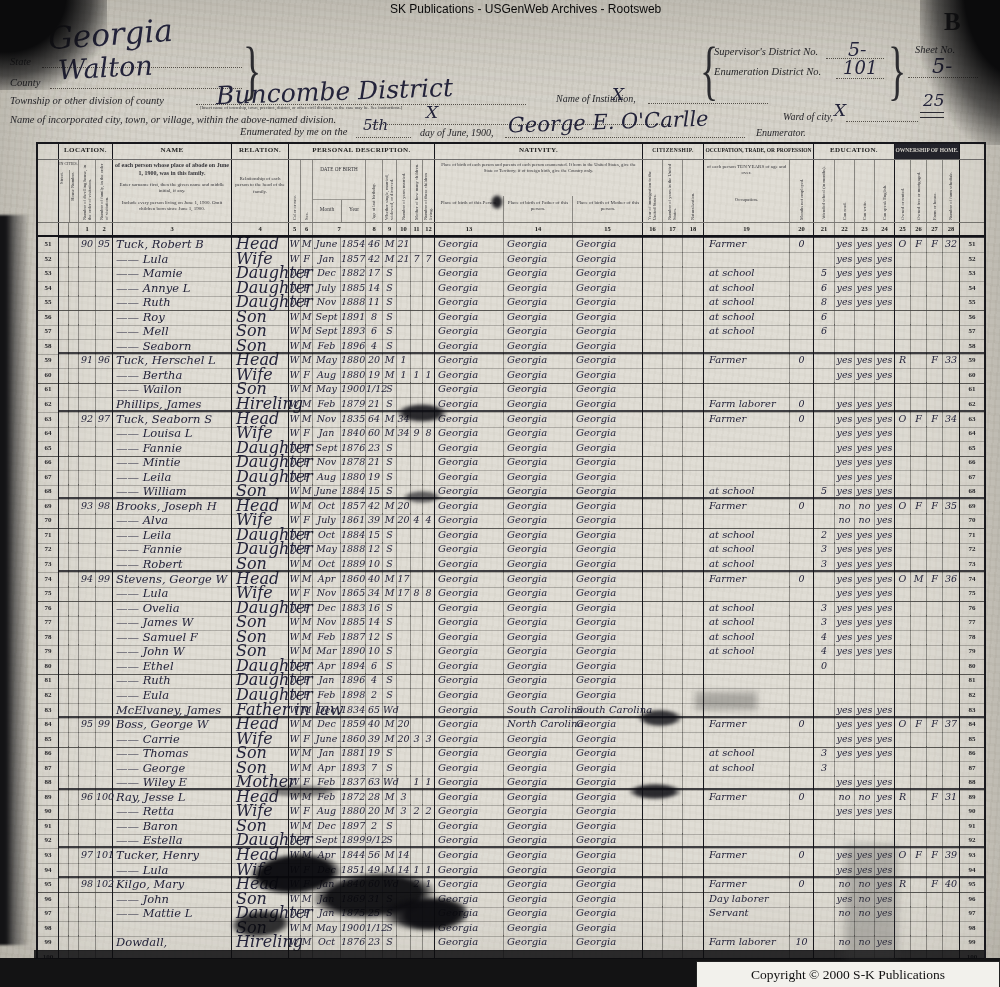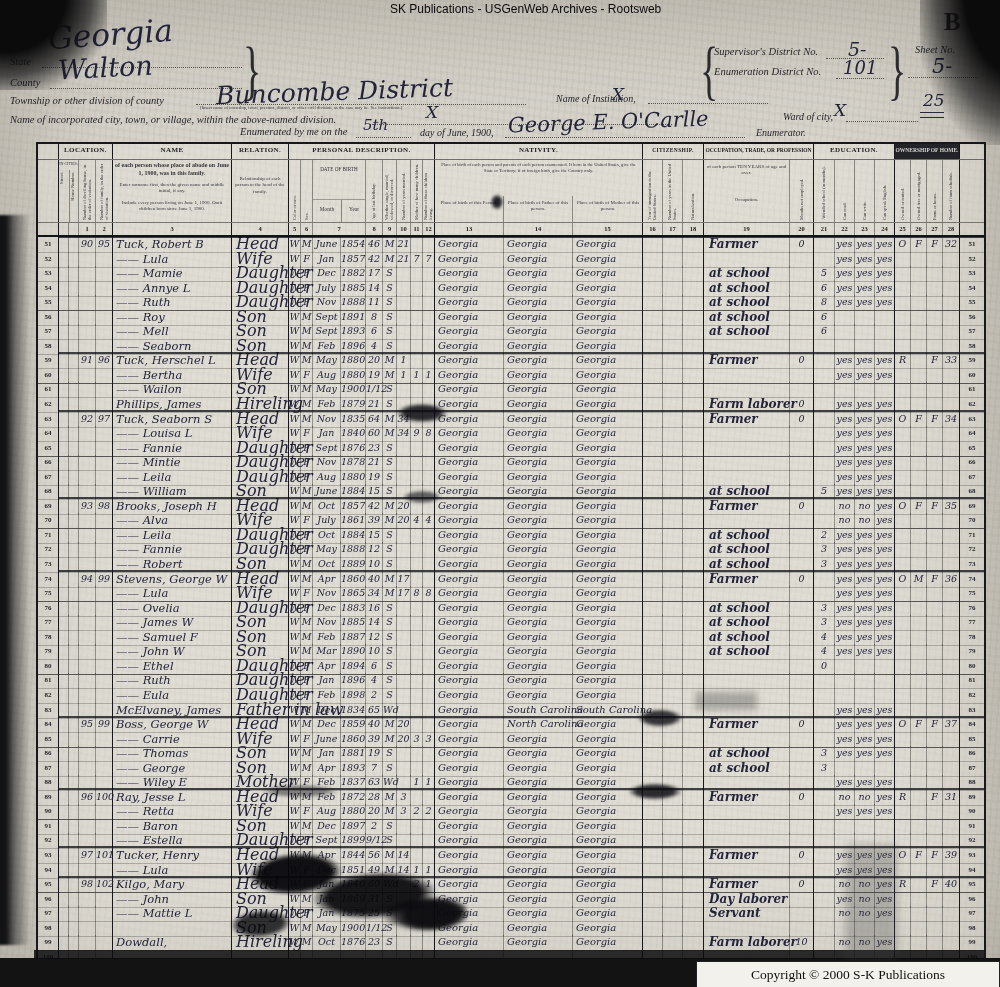--- a/index.html
+++ b/index.html
@@ -44,21 +44,21 @@
   .trow>div{border-right:1px solid rgba(0,0,0,.34);border-bottom:1px solid rgba(0,0,0,.22);
             line-height:14px;overflow:visible;}
   .trow.r5>div{border-bottom:1px solid rgba(0,0,0,.6);}
   .trow.hh::after{content:'';position:absolute;left:20px;right:0;top:-1.5px;height:2px;
                   background:rgba(18,18,24,.78);z-index:3;}
   .num{font-size:7px;font-weight:bold;text-align:center;color:#26262a;line-height:15px !important;}
   .hw.ctr{text-align:center;font-size:9.5px;}
   .hw.nm{font-size:11.5px;padding-left:3px;}
   .hw.rl{font-size:16px;padding-left:4px;}
   .hw.pob{font-size:10px;padding-left:3px;}
-  .hw.oc{font-size:12px;padding-left:5px;font-weight:bold;}
+  .hw.oc{font-size:10px;padding-left:5px;}
   
   .art{position:absolute;pointer-events:none;z-index:9;}
   .blot{filter:blur(1.5px);}
   .copy{position:absolute;z-index:11;right:0;top:961px;width:302px;height:26px;background:#f2f1ec;
         border:1px solid #222;font-size:13.5px;text-align:center;line-height:25px;color:#111;}
   .dbl{border-top:1.5px solid #2a2a33;border-bottom:1.5px solid #2a2a33;height:4px;}
 </style>
 </head>
 <body>
 

